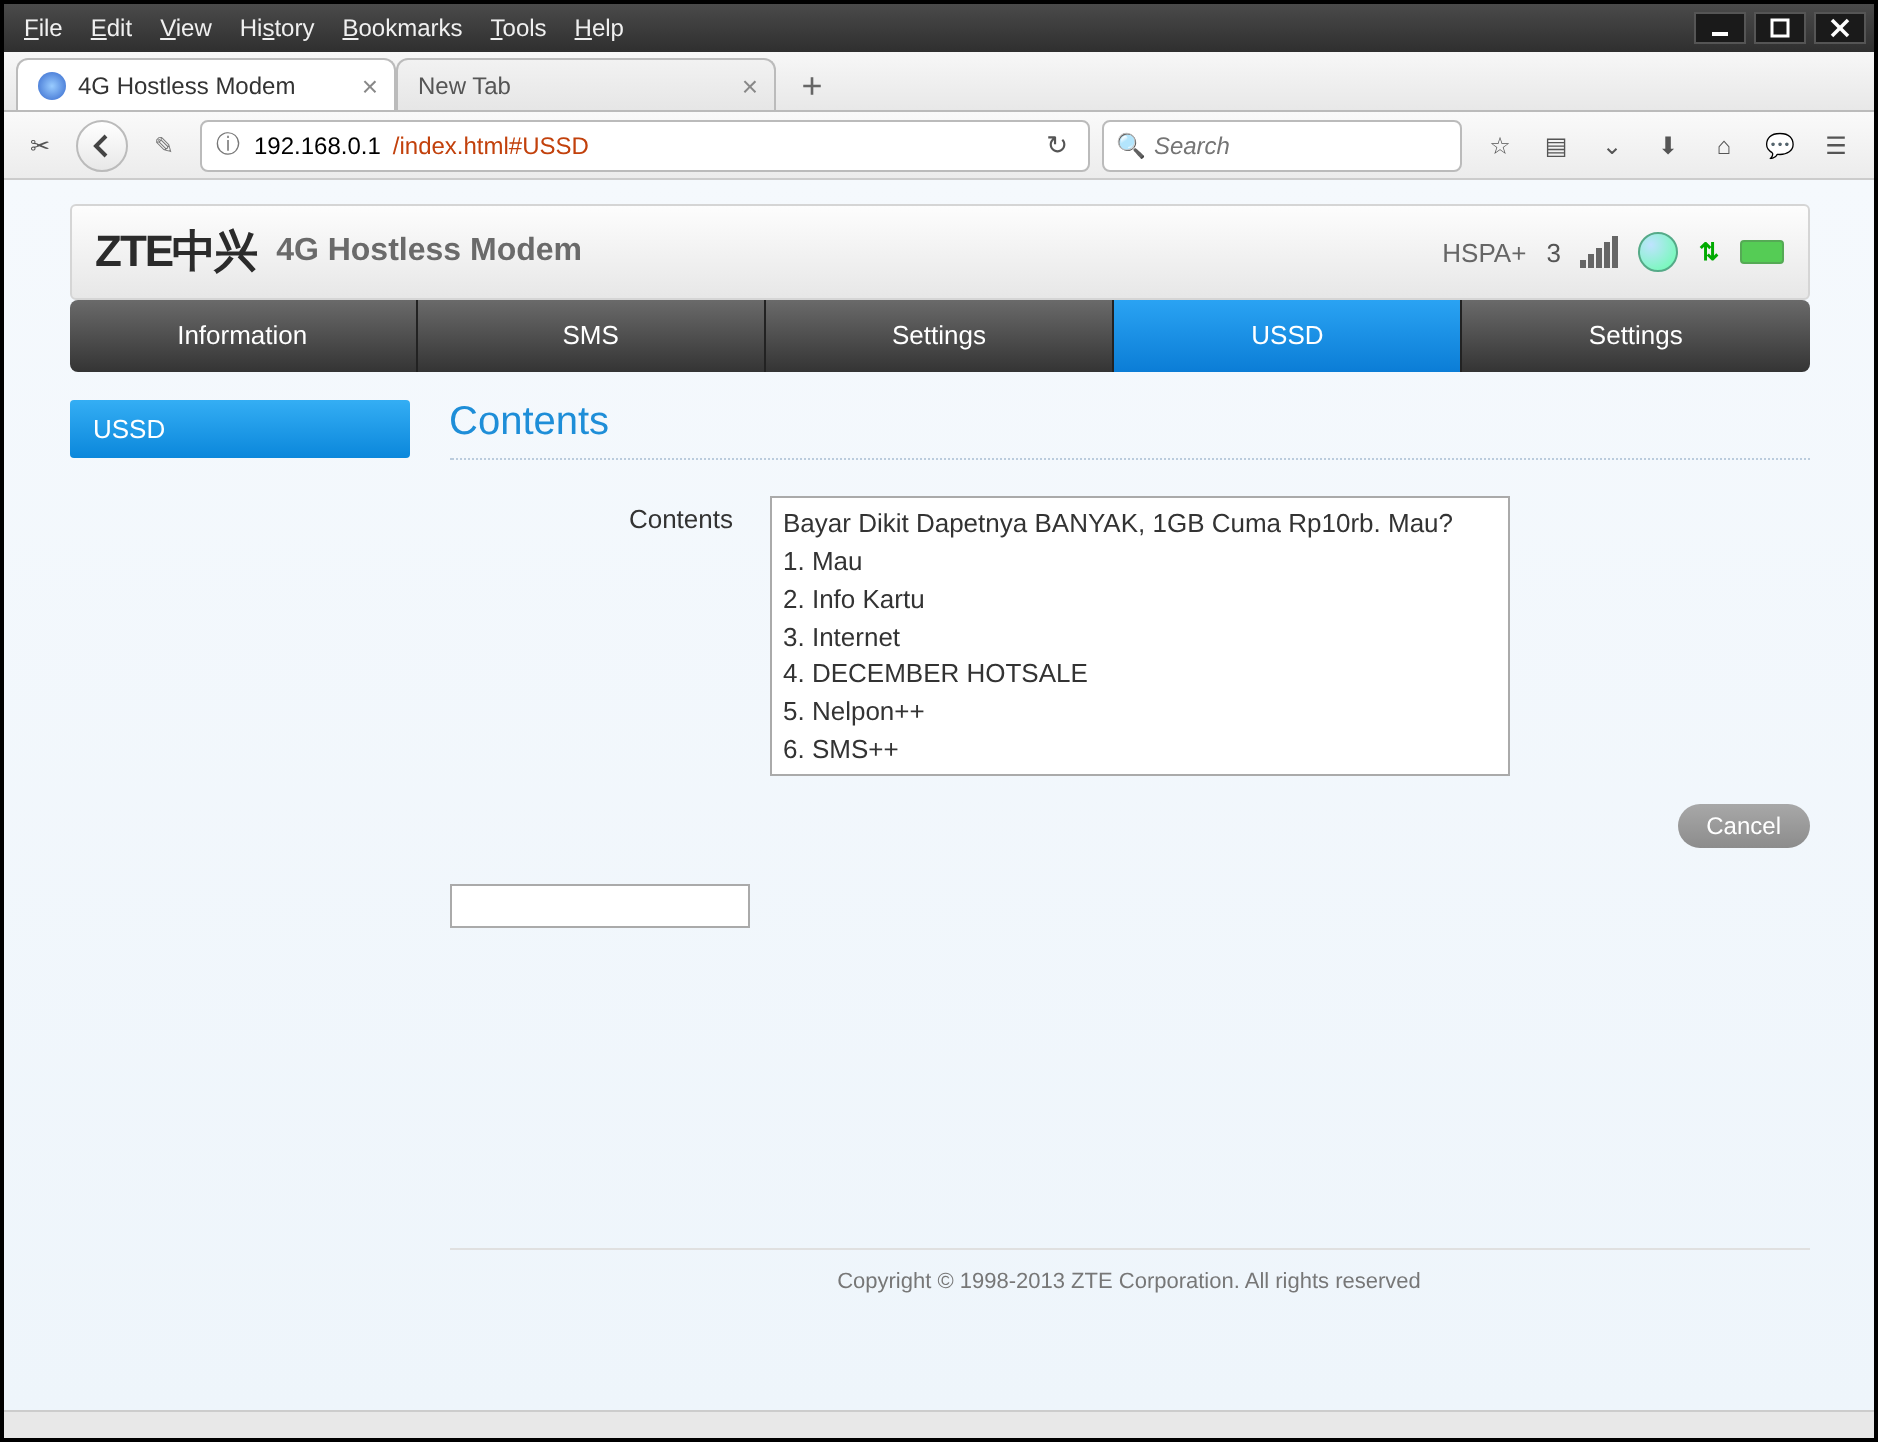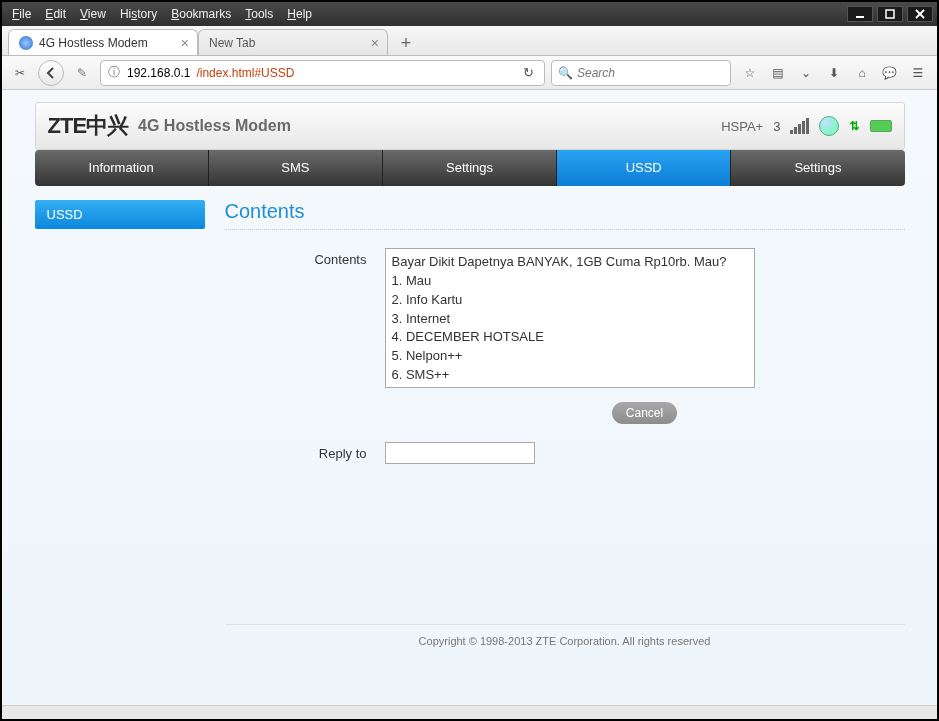--- a/index.html
+++ b/index.html
@@ -209,26 +209,25 @@
             <textarea class="contents-box" readonly="" style="">Bayar Dikit Dapetnya BANYAK, 1GB Cuma Rp10rb. Mau?
 1. Mau
 2. Info Kartu
 3. Internet
 4. DECEMBER HOTSALE
 5. Nelpon++
 6. SMS++
 7. Blackberry</textarea>
           </div>
 
-          <div class="btn-row" style="max-width:540px;justify-content:center;">
+          <div class="btn-row" style="max-width:540px;">
             <button class="pill">Cancel</button>
           </div>
 
           <div class="form-row">
-            <label>Reply to</label>
             <input class="reply-input" value="" style="">
           </div>
 
 
           <footer class="copy">Copyright © 1998-2013 ZTE Corporation. All rights reserved</footer>
         </section>
       </div>
 
     </div>
   </div>

